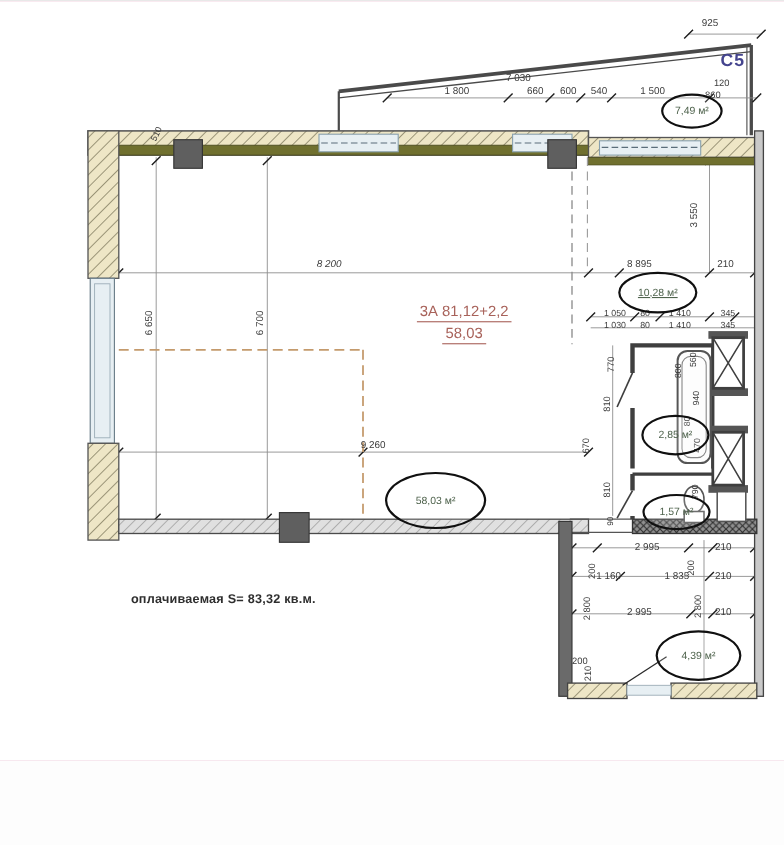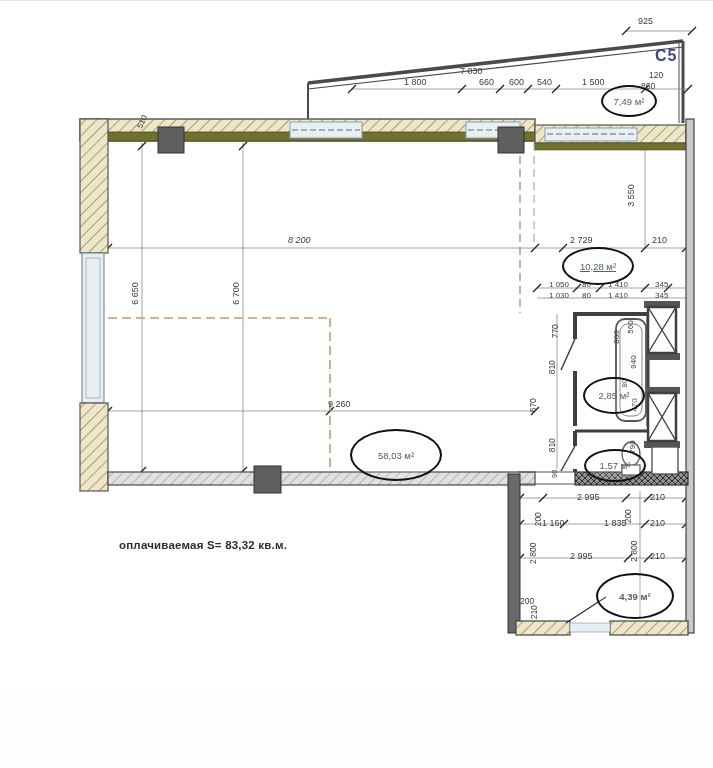--- a/index.html
+++ b/index.html
@@ -156,21 +156,21 @@
           <div class="dim" style="left: 460px; top: 66px;">7 030</div>
           <div class="dim" style="left: 404px; top: 77px;">1 800</div>
           <div class="dim" style="left: 479px; top: 77px;">660</div>
           <div class="dim" style="left: 509px; top: 77px;">600</div>
           <div class="dim" style="left: 537px; top: 77px;">540</div>
           <div class="dim" style="left: 582px; top: 77px;">1 500</div>
           <div class="dim" style="left: 649px; top: 70px; font-size: 8.5px;">120</div>
           <div class="dim" style="left: 641px; top: 81px; font-size: 8.5px;">860</div>
           <div class="dim" style="left: 136px; top: 117px; font-size: 8px; transform: rotate(-65deg);">510</div>
           <div class="dim" style="left: 288px; top: 235px; font-style: italic;">8 200</div>
-          <div class="dim" style="left: 570px; top: 235px;">2 729</div>
+          <div class="dim" style="left: 570px; top: 235px;">8 895</div>
           <div class="dim" style="left: 652px; top: 235px;">210</div>
           <div class="dim" style="left: 620px; top: 190px; transform: rotate(-90deg);">3 550</div>
           <div class="dim" style="left: 124px; top: 288px; transform: rotate(-90deg);">6 650</div>
           <div class="dim" style="left: 225px; top: 288px; transform: rotate(-90deg);">6 700</div>
           <div class="dim" style="left: 549px; top: 280px; font-size: 8px;">1 050</div>
           <div class="dim" style="left: 582px; top: 280px; font-size: 8px;">80</div>
           <div class="dim" style="left: 608px; top: 280px; font-size: 8px;">1 410</div>
           <div class="dim" style="left: 655px; top: 280px; font-size: 8px;">345</div>
           <div class="dim" style="left: 549px; top: 291px; font-size: 8px;">1 030</div>
           <div class="dim" style="left: 582px; top: 291px; font-size: 8px;">80</div>
@@ -201,23 +201,27 @@
           <div class="dim" style="left: 650px; top: 551px;">210</div>
           <div class="dim" style="left: 520px; top: 596px; font-size: 8.5px;">200</div>
           <div class="dim" style="left: 527px; top: 607px; font-size: 8.5px; transform: rotate(-90deg);">210</div>
         </div>
       <div>
           <div class="area-ellipse" style="left: 601px; top: 84px; width: 56px; height: 32px;">7,49 м²</div>
           <div class="area-ellipse" style="left: 562px; top: 246px; width: 72px; height: 38px; text-decoration: underline;">10,28 м²</div>
           <div class="area-ellipse" style="left: 583px; top: 376px; width: 62px; height: 37px;">2,85 м²</div>
           <div class="area-ellipse" style="left: 584px; top: 448px; width: 62px; height: 33px;">1,57 м²</div>
           <div class="area-ellipse" style="left: 350px; top: 428px; width: 92px; height: 52px;">58,03 м²</div>
-          <div class="area-ellipse" style="left: 596px; top: 572px; width: 78px; height: 46px; font-weight: bold;">4,39 м²</div>
+          <div class="area-ellipse" style="left: 596px; top: 572px; width: 78px; height: 46px;">4,39 м²</div>
         </div>
 
+      <div class="unit-label">
+        <div><span class="u">3А  81,12+2,2</span></div>
+        <div><span class="u">58,03</span></div>
+      </div>
 
       <div class="corner-mark">С5</div>
       <div class="paid-note">оплачиваемая S= 83,32 кв.м.</div>
     </div>
   </div>
 
   <div class="viewer-bar">
     
     
     

